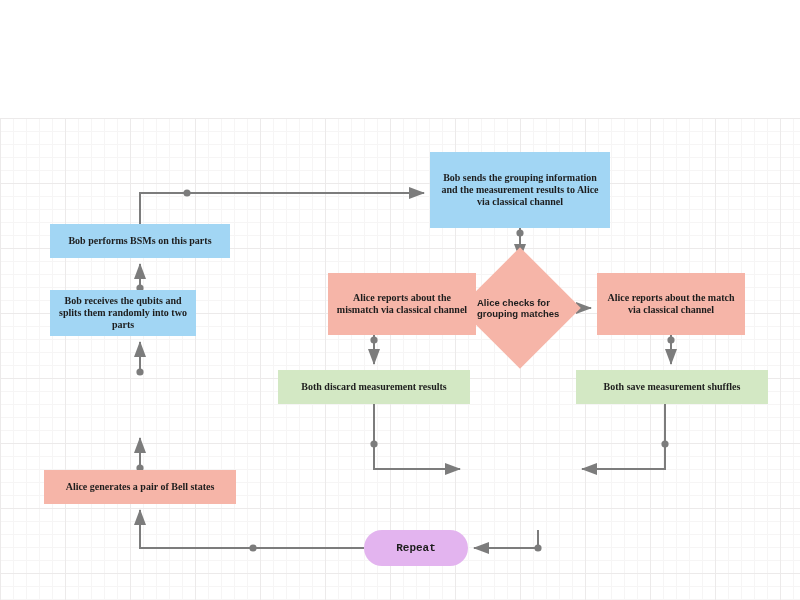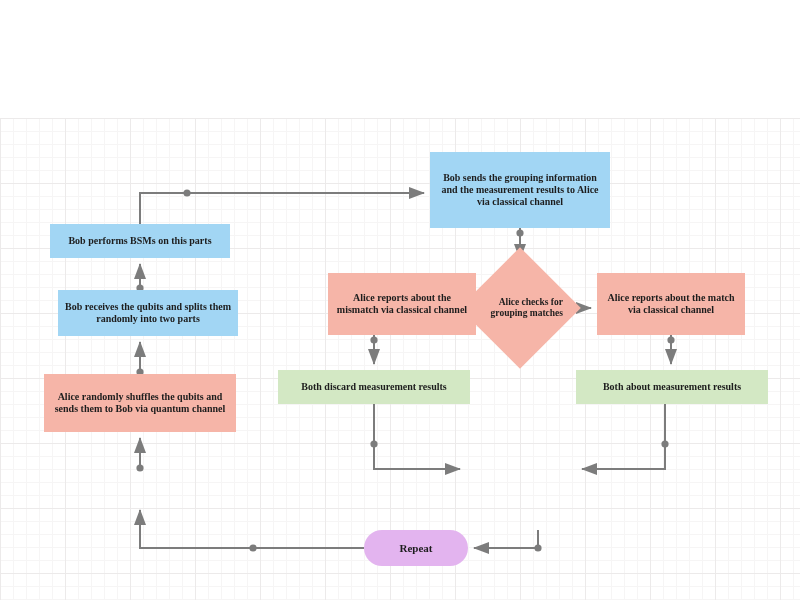--- a/index.html
+++ b/index.html
@@ -85,21 +85,21 @@
     text-align: center;
     color: #1d1d1d;
     font-weight: bold;
     line-height: 1.18;
     padding: 3px 6px;
     font-family: "Liberation Serif", "DejaVu Serif", serif;
   }
   .node.blue   { background: #a2d6f4; }
   .node.red    { background: #f6b5a8; }
   .node.green  { background: #d3e8c4; }
-  .node.purple { background: #e3b4ef; }
+  .node.purple { background: #e3b4ef; font-family: Liberation Mono, monospace; }
 
   .node.pill {
     border-radius: 22px;
   }
 
   .node.ellipse {
     border-radius: 50%;
   }
 
   .diamond-wrap {
@@ -114,25 +114,25 @@
     transform: rotate(45deg);
   }
   .diamond-label {
     position: absolute;
     left: 0; top: 0;
     width: 100%;
     height: 100%;
     display: flex;
     align-items: center;
     justify-content: center;
-    text-align: right;
+    text-align: left;
     font-weight: bold;
     color: #1d1d1d;
     line-height: 1.18;
-    font-family: Liberation Serif, serif;
+    font-family: Liberation Sans, sans-serif;
   }
 </style>
 </head>
 <body>
 
 <div id="canvas">
 
   <div class="grid"></div>
 
 
@@ -210,28 +210,28 @@
   </svg>
 
   <div class="node blue" style="left:430px; top:152px; width:180px; height:76px; font-size:10px;">
     <span>Bob sends the grouping information and the measurement results to Alice via classical channel</span>
   </div>
 
   <div class="node blue" style="left:50px; top:224px; width:180px; height:34px; font-size:10px;">
     <span>Bob performs BSMs on this parts</span>
   </div>
 
-  <div class="node blue" style="left:50px; top:290px; width:180px; height:46px; font-size:10px;margin-left:8px;">
+  <div class="node blue" style="left:50px; top:290px; width:146px; height:46px; font-size:10px;">
     <span>Bob receives the qubits and splits them randomly into two parts</span>
   </div>
 
-  <div class="node red" style="left:44px; top:374px; width:192px; height:58px; font-size:10px;">
-    <span>Alice randomly shuffles the qubits and sends them to Bob via quantum channel</span>
-  </div>
-
+
+  <div class="node red" style="left:44px; top:470px; width:192px; height:34px; font-size:10px;">
+    <span>Alice generates a pair of Bell states</span>
+  </div>
 
   <div class="diamond-wrap" style="left:477px; top:265px; width:86px; height:86px;">
     <div class="diamond-shape"></div>
     <div class="diamond-label" style="font-size:9.5px;">
       <span>Alice checks for grouping matches</span>
     </div>
   </div>
 
   <div class="node red" style="left:300px; top:273px; width:148px; height:62px; font-size:10px;margin-left:28px;">
     <span>Alice reports about the mismatch via classical channel</span>
@@ -239,21 +239,21 @@
 
   <div class="node green" style="left:278px; top:370px; width:192px; height:34px; font-size:10px;">
     <span>Both discard measurement results</span>
   </div>
 
   <div class="node red" style="left:597px; top:273px; width:148px; height:62px; font-size:10px;">
     <span>Alice reports about the match via classical channel</span>
   </div>
 
   <div class="node green" style="left:576px; top:370px; width:192px; height:34px; font-size:10px;">
-    <span>Both about measurement results</span>
+    <span>Both save measurement shuffles</span>
   </div>
 
 
   <div class="node purple pill" style="left:364px; top:530px; width:104px; height:36px; font-size:11px;">
     <span>Repeat</span>
   </div>
 
 </div>
 
 </body></html>

